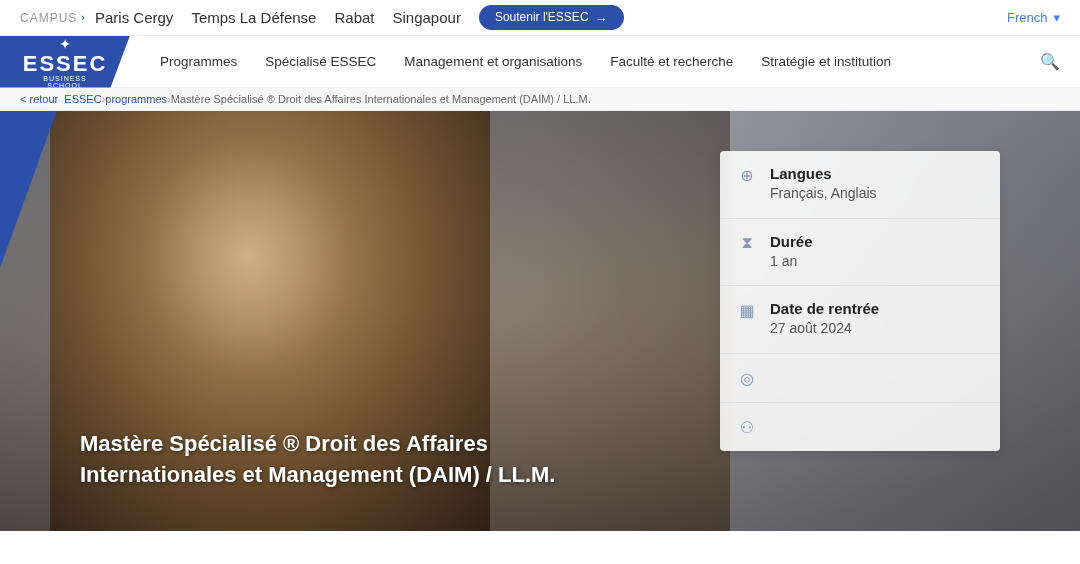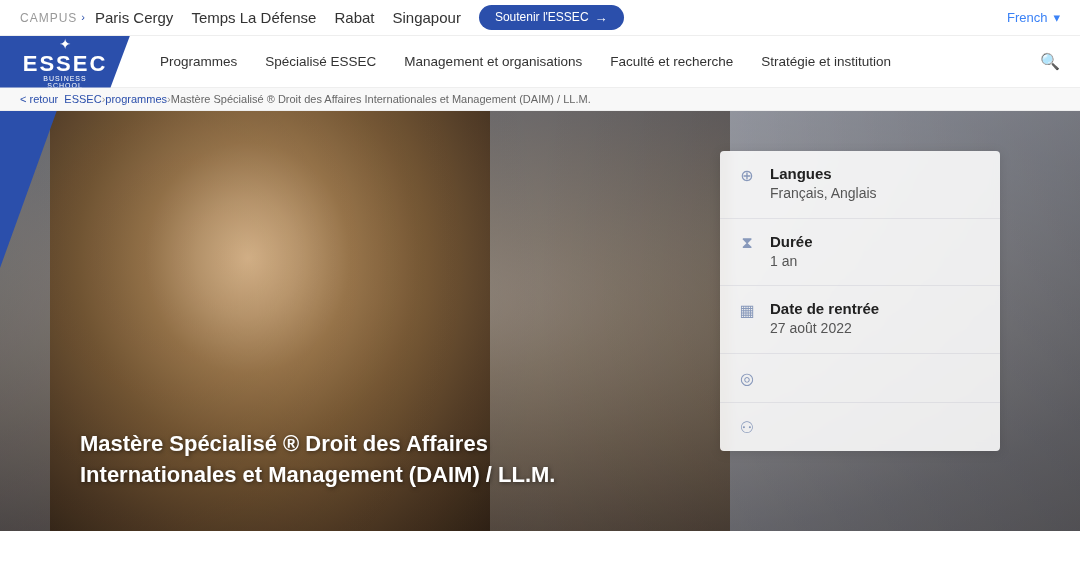--- a/index.html
+++ b/index.html
@@ -322,21 +322,21 @@
       <div class="info-icon">⧗</div>
       <div class="info-content">
         <span class="info-label">Durée</span>
         <span class="info-value">1 an</span>
       </div>
     </div>
     <div class="info-row">
       <div class="info-icon">▦</div>
       <div class="info-content">
         <span class="info-label">Date de rentrée</span>
-        <span class="info-value">27 août 2022</span>
+        <span class="info-value">27 août 2024</span>
       </div>
     </div>
     <div class="info-row">
       <div class="info-icon">◎</div>
     </div>
     <div class="info-row">
       <div class="info-icon">⚇</div>
     </div>
   </div>
 </div>

